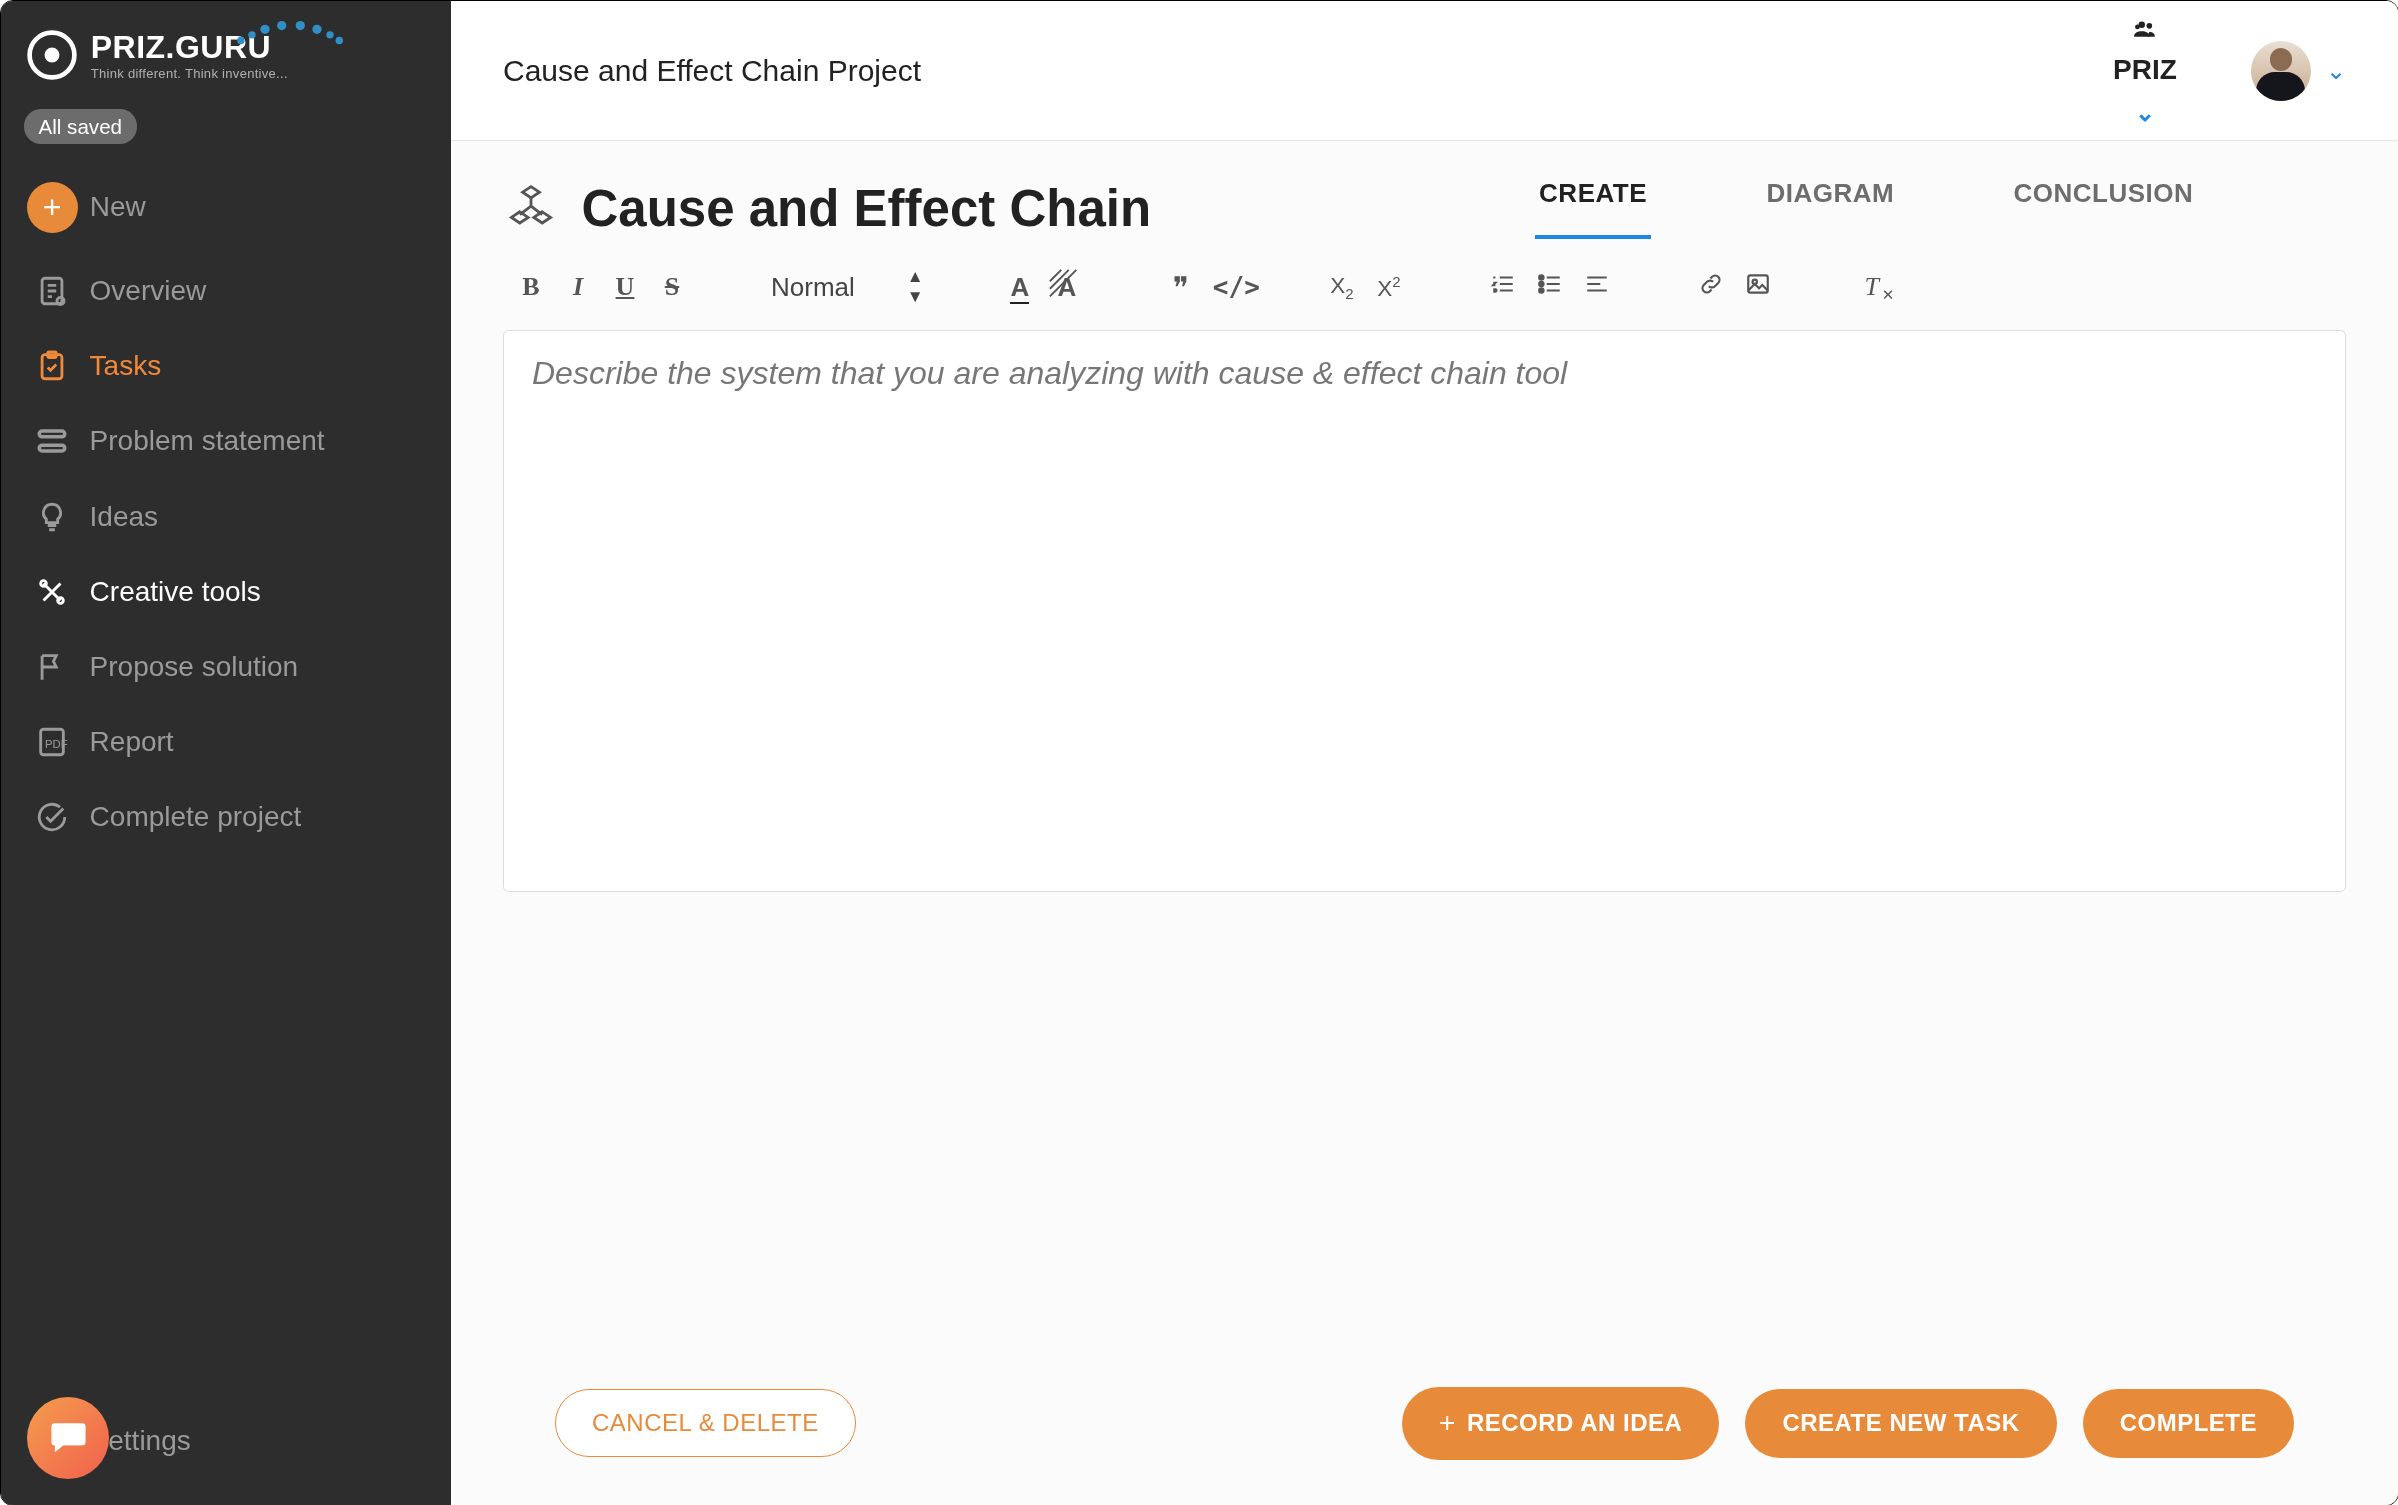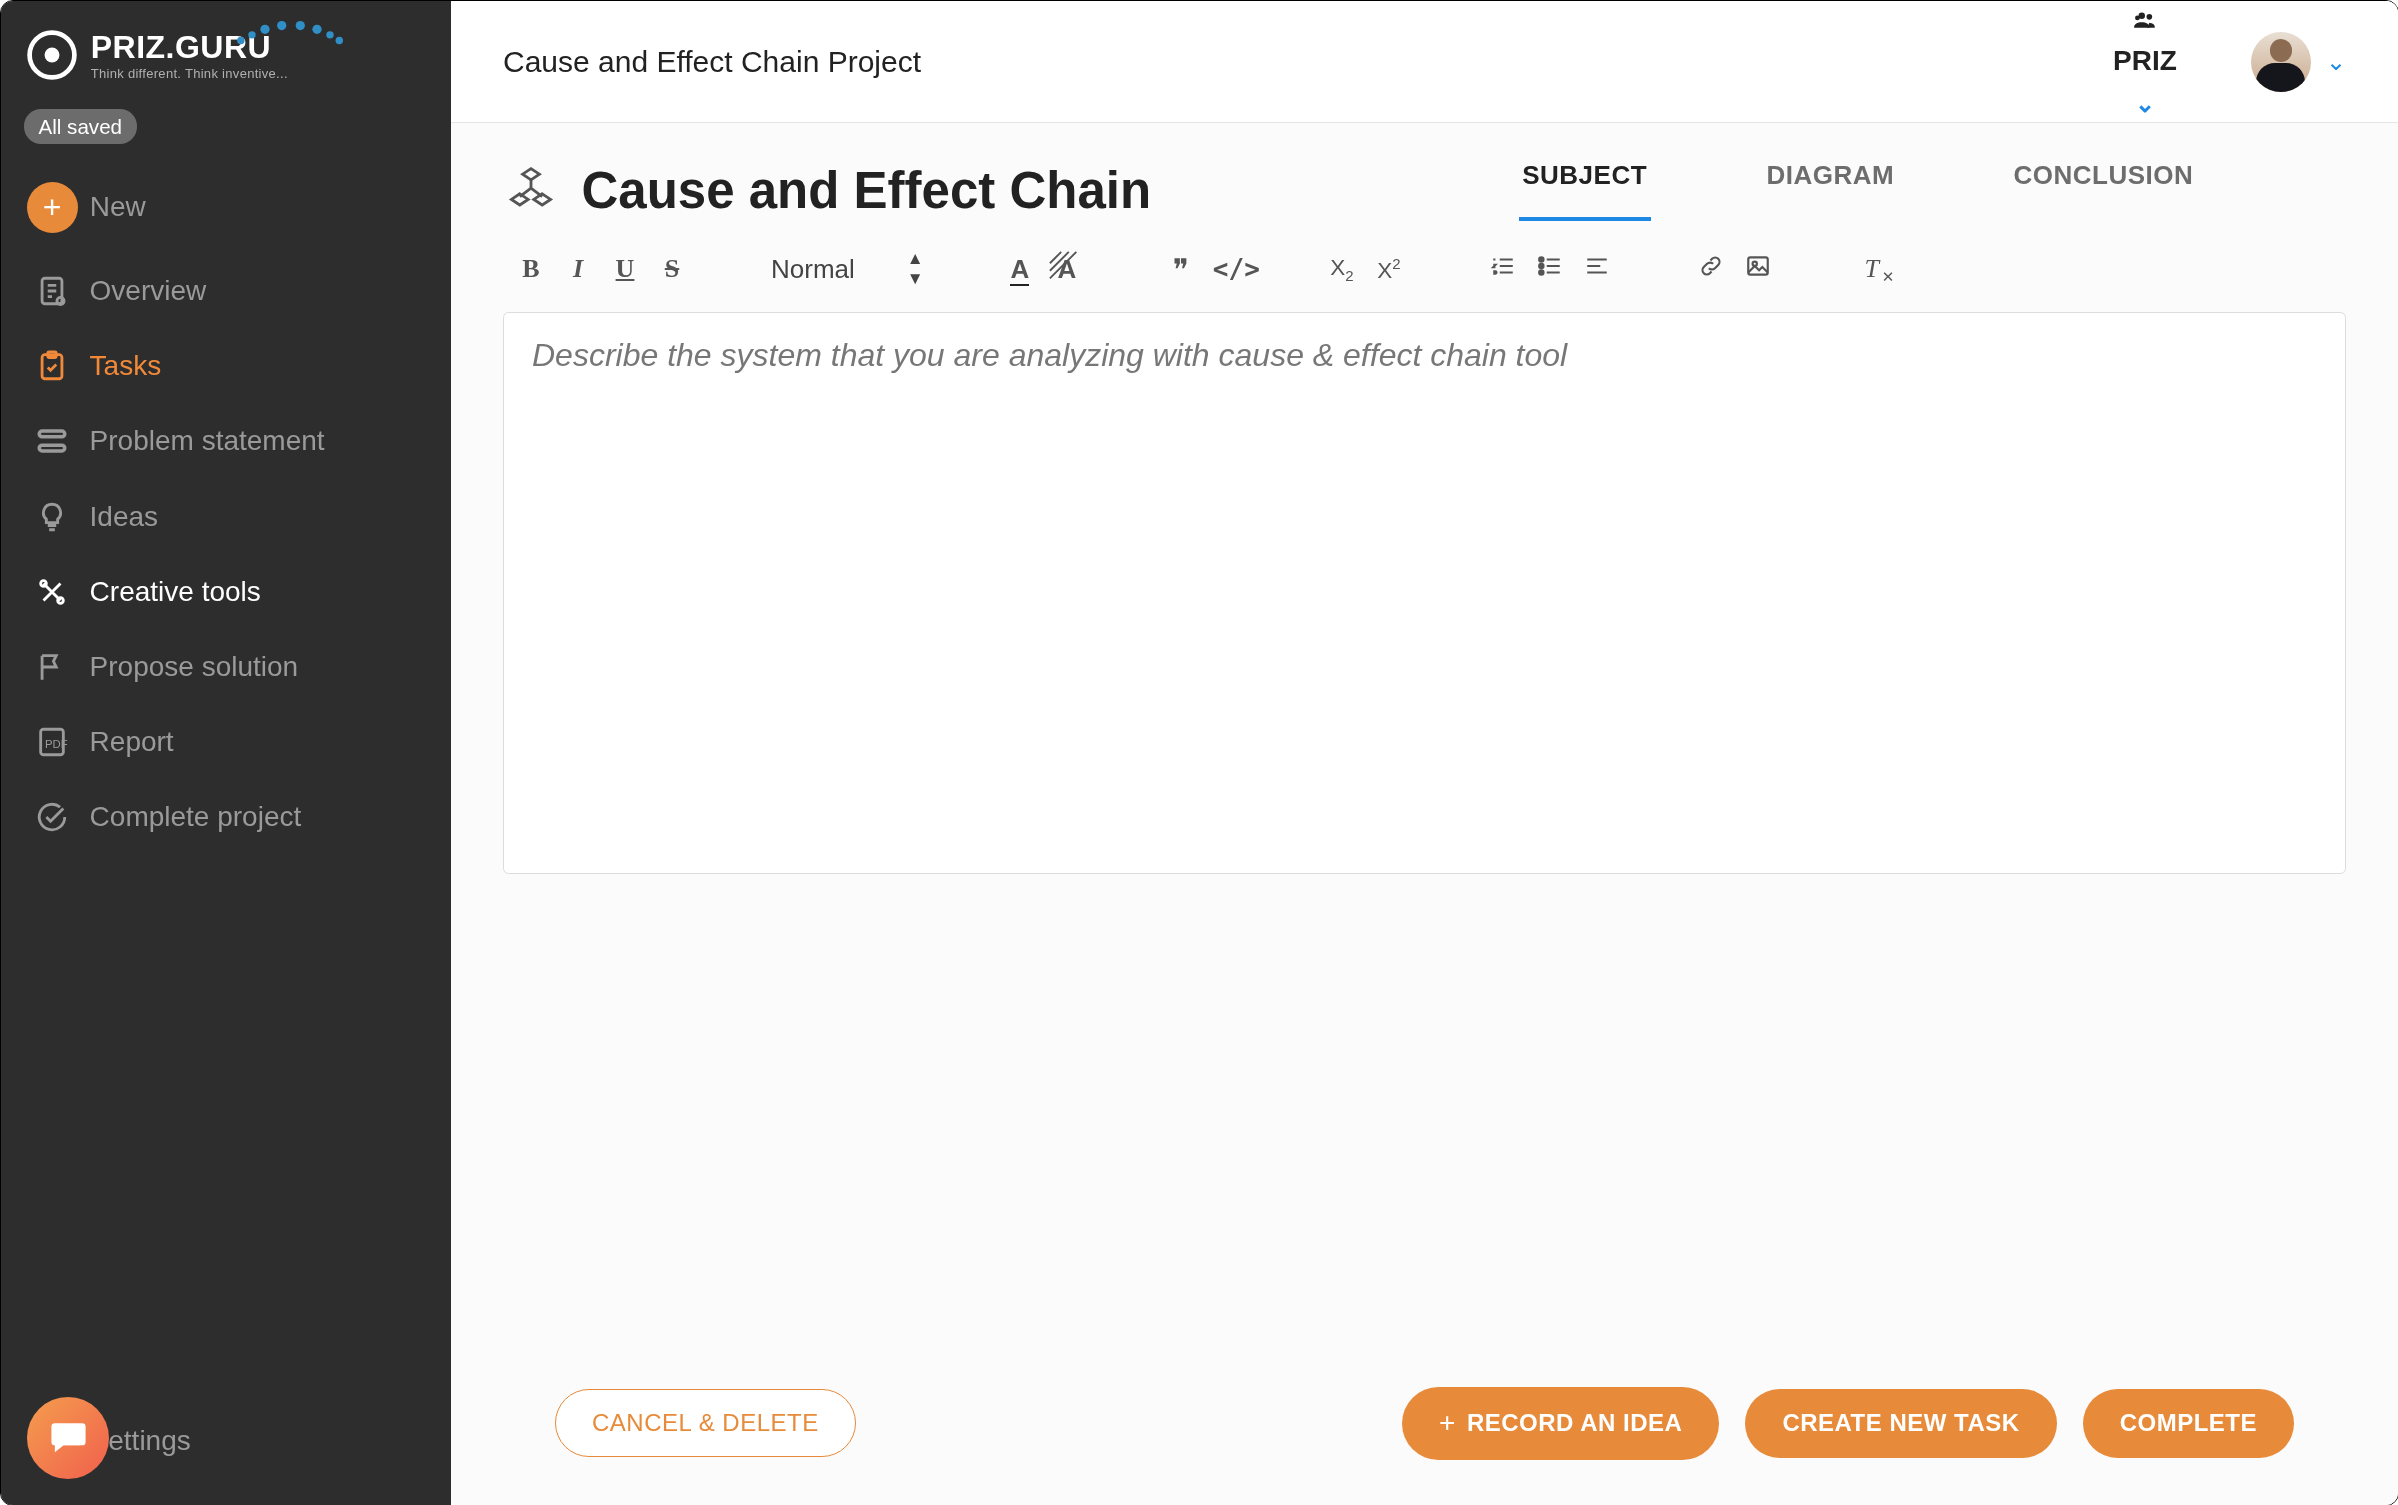--- a/index.html
+++ b/index.html
@@ -42,21 +42,21 @@
   .sidebar-spacer { flex: 1; }
   .chat-bubble {
     position: absolute; bottom: 26px; left: 26px; width: 82px; height: 82px;
     border-radius: 50%; background: linear-gradient(135deg, #f59d4e, #f0604d); display:flex; align-items:center; justify-content:center;
   }
   .chat-bubble svg { width:41px; height:41px; }
 
   
   .main { flex:1; display:flex; flex-direction:column; background:#fbfbfb; min-width:0;}
   .topbar {
-    height: 122px; background:#fff; border-bottom:0.9px solid var(--border);
+    height: 140px; background:#fff; border-bottom:0.9px solid var(--border);
     display:flex; align-items:center; padding: 0 52px; gap: 37px;
   }
   .topbar .title { font-size: 30px; font-weight:500; flex:1; color:#222;}
   .workspace { display:flex; align-items:center; gap:13px; font-size:28px; font-weight:600; color:#222; cursor:pointer;flex-direction:column;}
   .workspace svg { width:28px; height:26px; }
   .chev { color: var(--tab-blue); font-size:24px;}
   .avatar { width:60px; height:60px; border-radius:50%; background: linear-gradient(180deg,#e8dfd4,#c9a88a); margin-left:37px;}
   .avatar-head { width:22.5px; height:22.5px; border-radius:50%; background:#8b6b52; position:relative; top:7.5px; left:19px;}
   .avatar-body { width:49px; height:30px; border-radius:19px 19px 0 0; background:#15151c; position:relative; top:9.4px; left:5.6px;}
 
@@ -277,21 +277,21 @@
         <div class="tool-title">
           <svg viewBox="0 0 40 40" fill="none" stroke="#555" stroke-width="2">
             <path d="M20 4l6 4-6 4-6-4z"></path>
             <path d="M8 22l6 4-6 4-6-4z" transform="translate(4,0)"></path>
             <path d="M32 22l6 4-6 4-6-4z" transform="translate(-4,0)"></path>
             <path d="M20 12v6M20 18l-8 6M20 18l8 6"></path>
           </svg>
           <span>Cause and Effect Chain</span>
         </div>
         <div class="tabs">
-          <div class="tab active">SUBJECT</div>
+          <div class="tab active">CREATE</div>
           <div class="tab">DIAGRAM</div>
           <div class="tab">CONCLUSION</div>
           <div class="tabs-pad"></div>
         </div>
       </div>
 
       <div class="editor-toolbar">
         <div class="grp">
           <span class="tb-btn tb-bold">B</span>
           <span class="tb-btn tb-italic">I</span>

